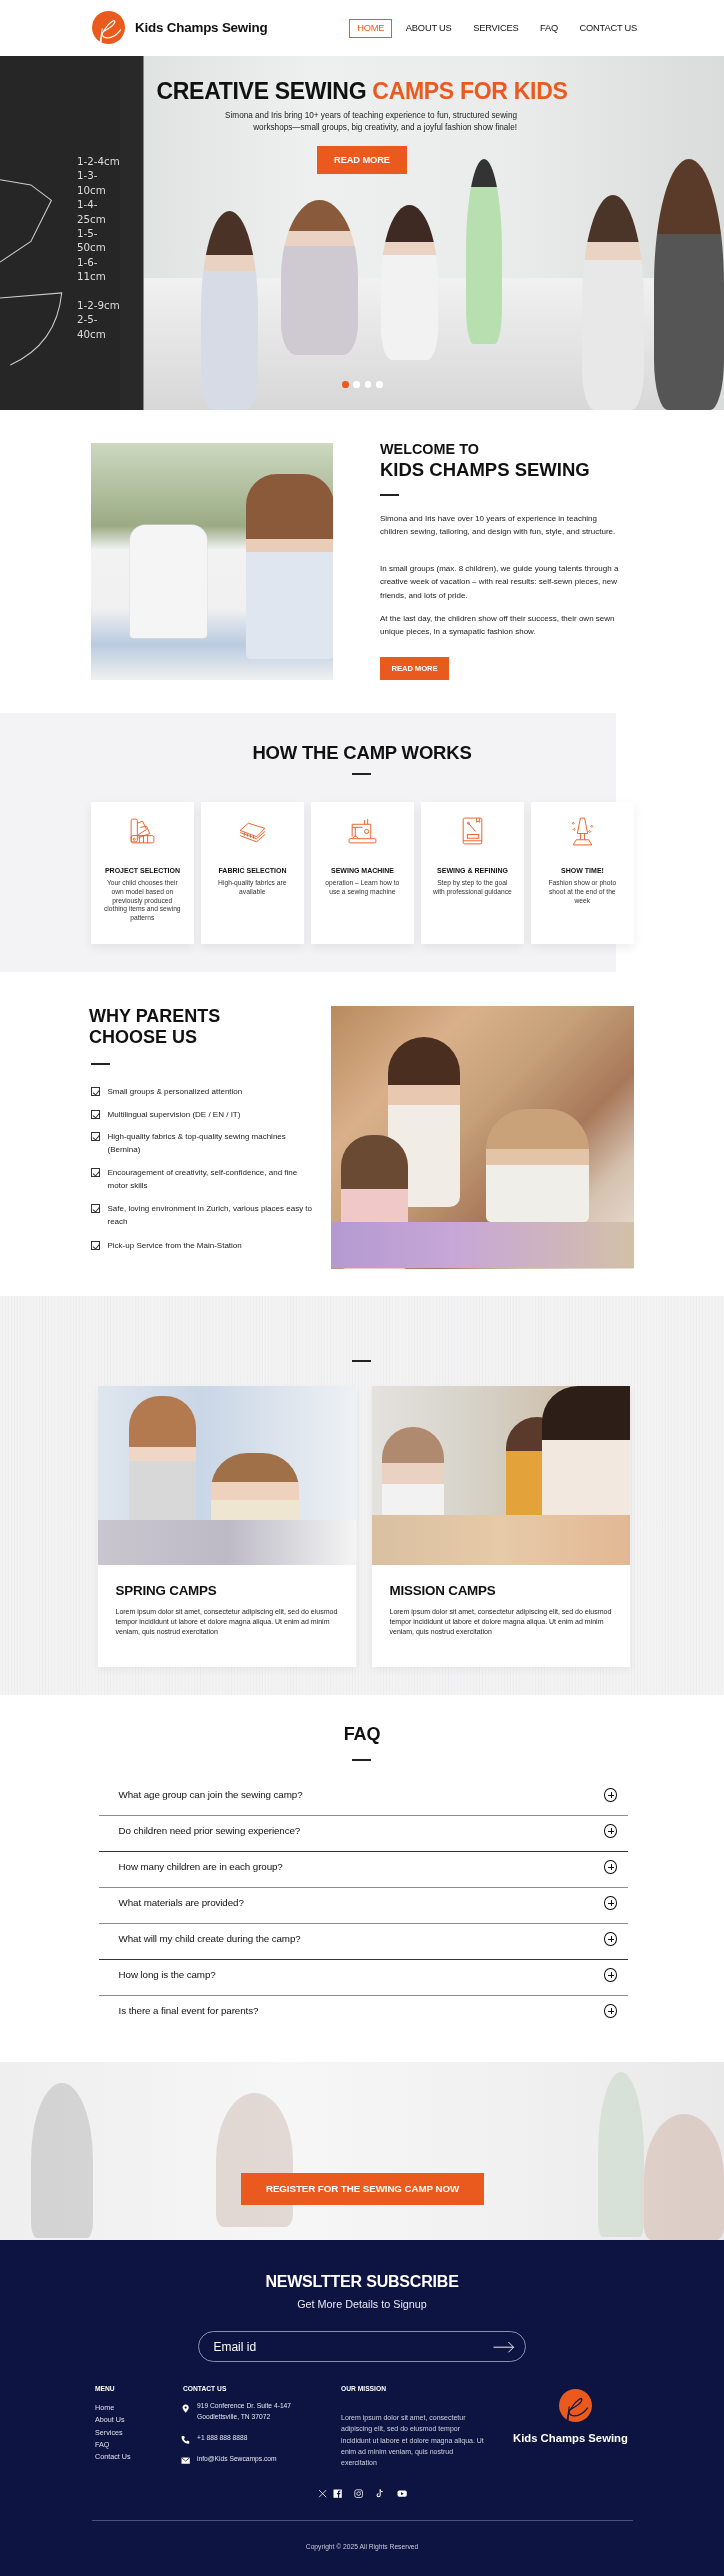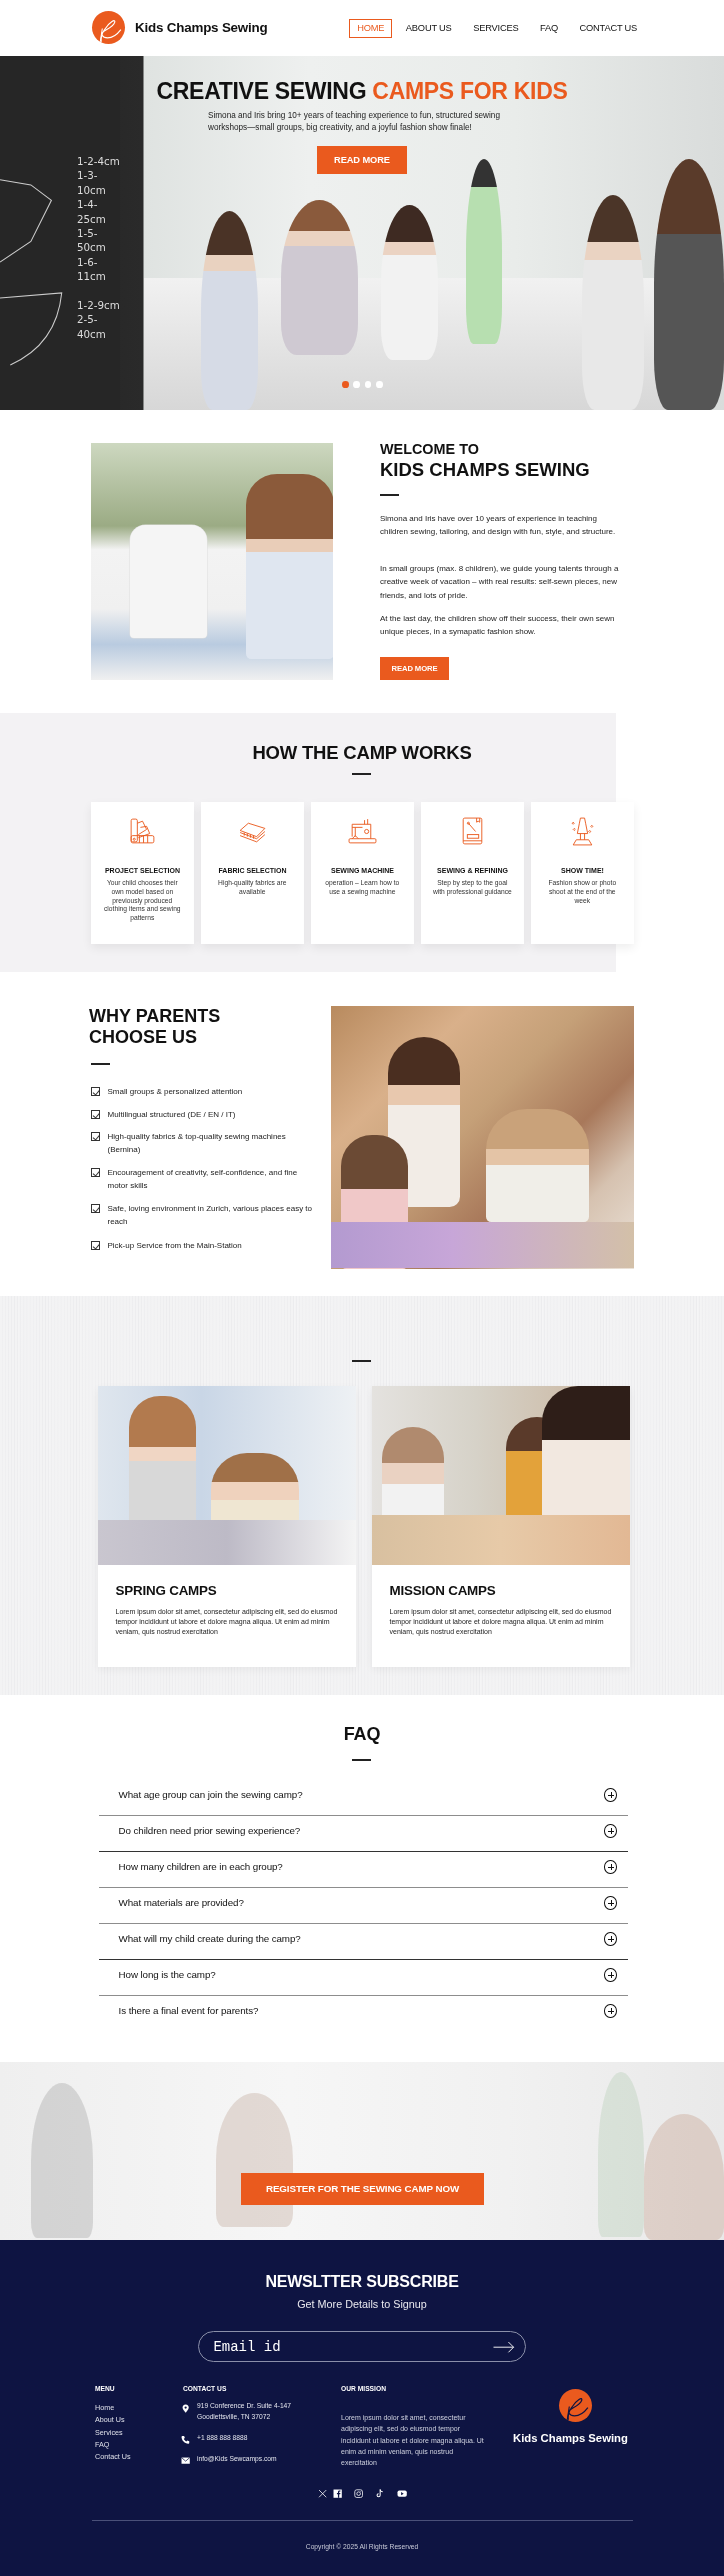--- a/index.html
+++ b/index.html
@@ -15,21 +15,21 @@
 .nav a.active{color:#ea5a1e;border-color:#ea5a1e}
 
 #hero{position:absolute;left:0;top:56px;width:724px;height:354px;overflow:hidden;
  background:linear-gradient(90deg,#222 0px,#2a2a2a 143px,#dfe3e1 144px,#eef0ef 309px,#e9ecea 515px,#d9dcdb 724px)}
 .hero-board{position:absolute;left:0;top:0;width:120px;height:354px;background:#262626}
 .hero-chalk{position:absolute;left:77px;top:98px;color:#ddd;font-family:"DejaVu Sans",sans-serif;font-size:10.3px;line-height:14.4px}
 .hero-table{position:absolute;left:144px;top:222px;width:531px;height:132px;background:linear-gradient(180deg,#f1f1f1,#d7d7d7)}
 .hero-person{position:absolute;border-radius:50% 50% 20% 20%}
 .hero-title{position:absolute;left:0;top:21.6px;width:724px;text-align:center;font-size:23px;font-weight:700;letter-spacing:-0.3px;color:#111}
 .hero-title .accent{color:#ea5a1e}
-.hero-sub{position:absolute;left:208px;top:54px;width:309px;text-align:left;font-size:8.2px;line-height:12.4px;color:#222}
+.hero-sub{position:absolute;left:208px;top:54px;width:309px;text-align:right;font-size:8.2px;line-height:12.4px;color:#222}
 .btn{position:absolute;background:#ea5a1e;color:#fff;font-weight:700;text-align:center;letter-spacing:-0.1px}
 .dots{position:absolute;left:342px;top:325px;display:flex;gap:4.6px}
 .dot{width:6.7px;height:6.7px;border-radius:50%;background:#fff}
 .dot.active{background:#ea5a1e}
 
 .photo{position:absolute;overflow:hidden}
 .h-small{font-size:14.4px;font-weight:700;color:#111}
 .h-big{font-size:18.5px;font-weight:700;color:#111}
 .rule{position:absolute;height:1.5px;width:18.5px;background:#222}
 .para{font-size:8px;line-height:13.4px;color:#222}
@@ -62,21 +62,21 @@
 
 #cta{position:absolute;left:0;top:2062px;width:724px;height:178px;overflow:hidden;
  background:linear-gradient(90deg,#efefef,#f6f6f6 40%,#f1f1f1 70%,#e9e9e9)}
 .cta-ghost{position:absolute;border-radius:50% 50% 10% 10%;opacity:0.18}
 .cta-title{position:absolute;left:0;top:44px;width:724px;text-align:center;font-size:22px;font-weight:700;line-height:30px;color:#111;letter-spacing:-0.2px}
 
 #footer{position:absolute;left:0;top:2240px;width:724px;height:336px;background:#0e1442;color:#fff}
 .nl-title{position:absolute;left:0;top:33px;width:724px;text-align:center;font-size:16px;font-weight:700;letter-spacing:-0.2px}
 .nl-sub{position:absolute;left:0;top:58px;width:724px;text-align:center;font-size:10.8px;color:#e8e8ee}
 .nl-input{position:absolute;left:198px;top:91px;width:328px;height:31px;border:0.6px solid #8a8fa9;border-radius:15.5px;background:transparent}
-.nl-input input{position:absolute;left:14.4px;top:0;height:30px;width:268px;background:transparent;border:0;outline:0;color:#fff;font-size:14px;font-family:Liberation Mono, monospace}
+.nl-input input{position:absolute;left:14.4px;top:0;height:30px;width:268px;background:transparent;border:0;outline:0;color:#fff;font-size:12px;font-family:Liberation Sans, sans-serif}
 .nl-input input::placeholder{color:#fff}
 .nl-arrow{position:absolute;right:10.3px;top:8.8px;width:21.6px;height:12.4px}
 .f-head{position:absolute;font-size:6.7px;font-weight:700;color:#fff}
 .f-link{position:absolute;left:95px;font-size:7.2px;color:#dfe1ea}
 .f-contact{position:absolute;left:197px;font-size:6.7px;line-height:10.8px;color:#e4e6ee}
 .f-icon{position:absolute;width:9.3px;height:9.3px}
 .f-mission{position:absolute;left:341px;top:2412px;width:149px;font-size:7px;line-height:11.3px;color:#cfd2df}
 .social{position:absolute;top:2489px;display:flex;gap:0}
 .f-divider{position:absolute;left:92px;top:2520px;width:541px;height:0.5px;background:#4a5078}
 .copyright{position:absolute;left:0;top:2543px;width:724px;text-align:center;font-size:6.7px;color:#c8cad8}
@@ -218,21 +218,21 @@
     <div>WHY PARENTS</div>
       <div>CHOOSE US</div>
   </div>
   <div class="rule" style="left:91px;top:1063px"></div>
   <div class="check-item" style="top:1085px">
       <span class="checkbox"></span>
       <span>Small groups &amp; personalized attention</span>
     </div>
   <div class="check-item" style="top:1108px">
       <span class="checkbox"></span>
-      <span>Multilingual structured (DE / EN / IT)</span>
+      <span>Multilingual supervision (DE / EN / IT)</span>
     </div>
   <div class="check-item" style="top:1130px">
       <span class="checkbox"></span>
       <span>High-quality fabrics &amp; top-quality sewing machines (Bernina)</span>
     </div>
   <div class="check-item" style="top:1166px">
       <span class="checkbox"></span>
       <span>Encouragement of creativity, self-confidence, and fine motor skills</span>
     </div>
   <div class="check-item" style="top:1202px">

